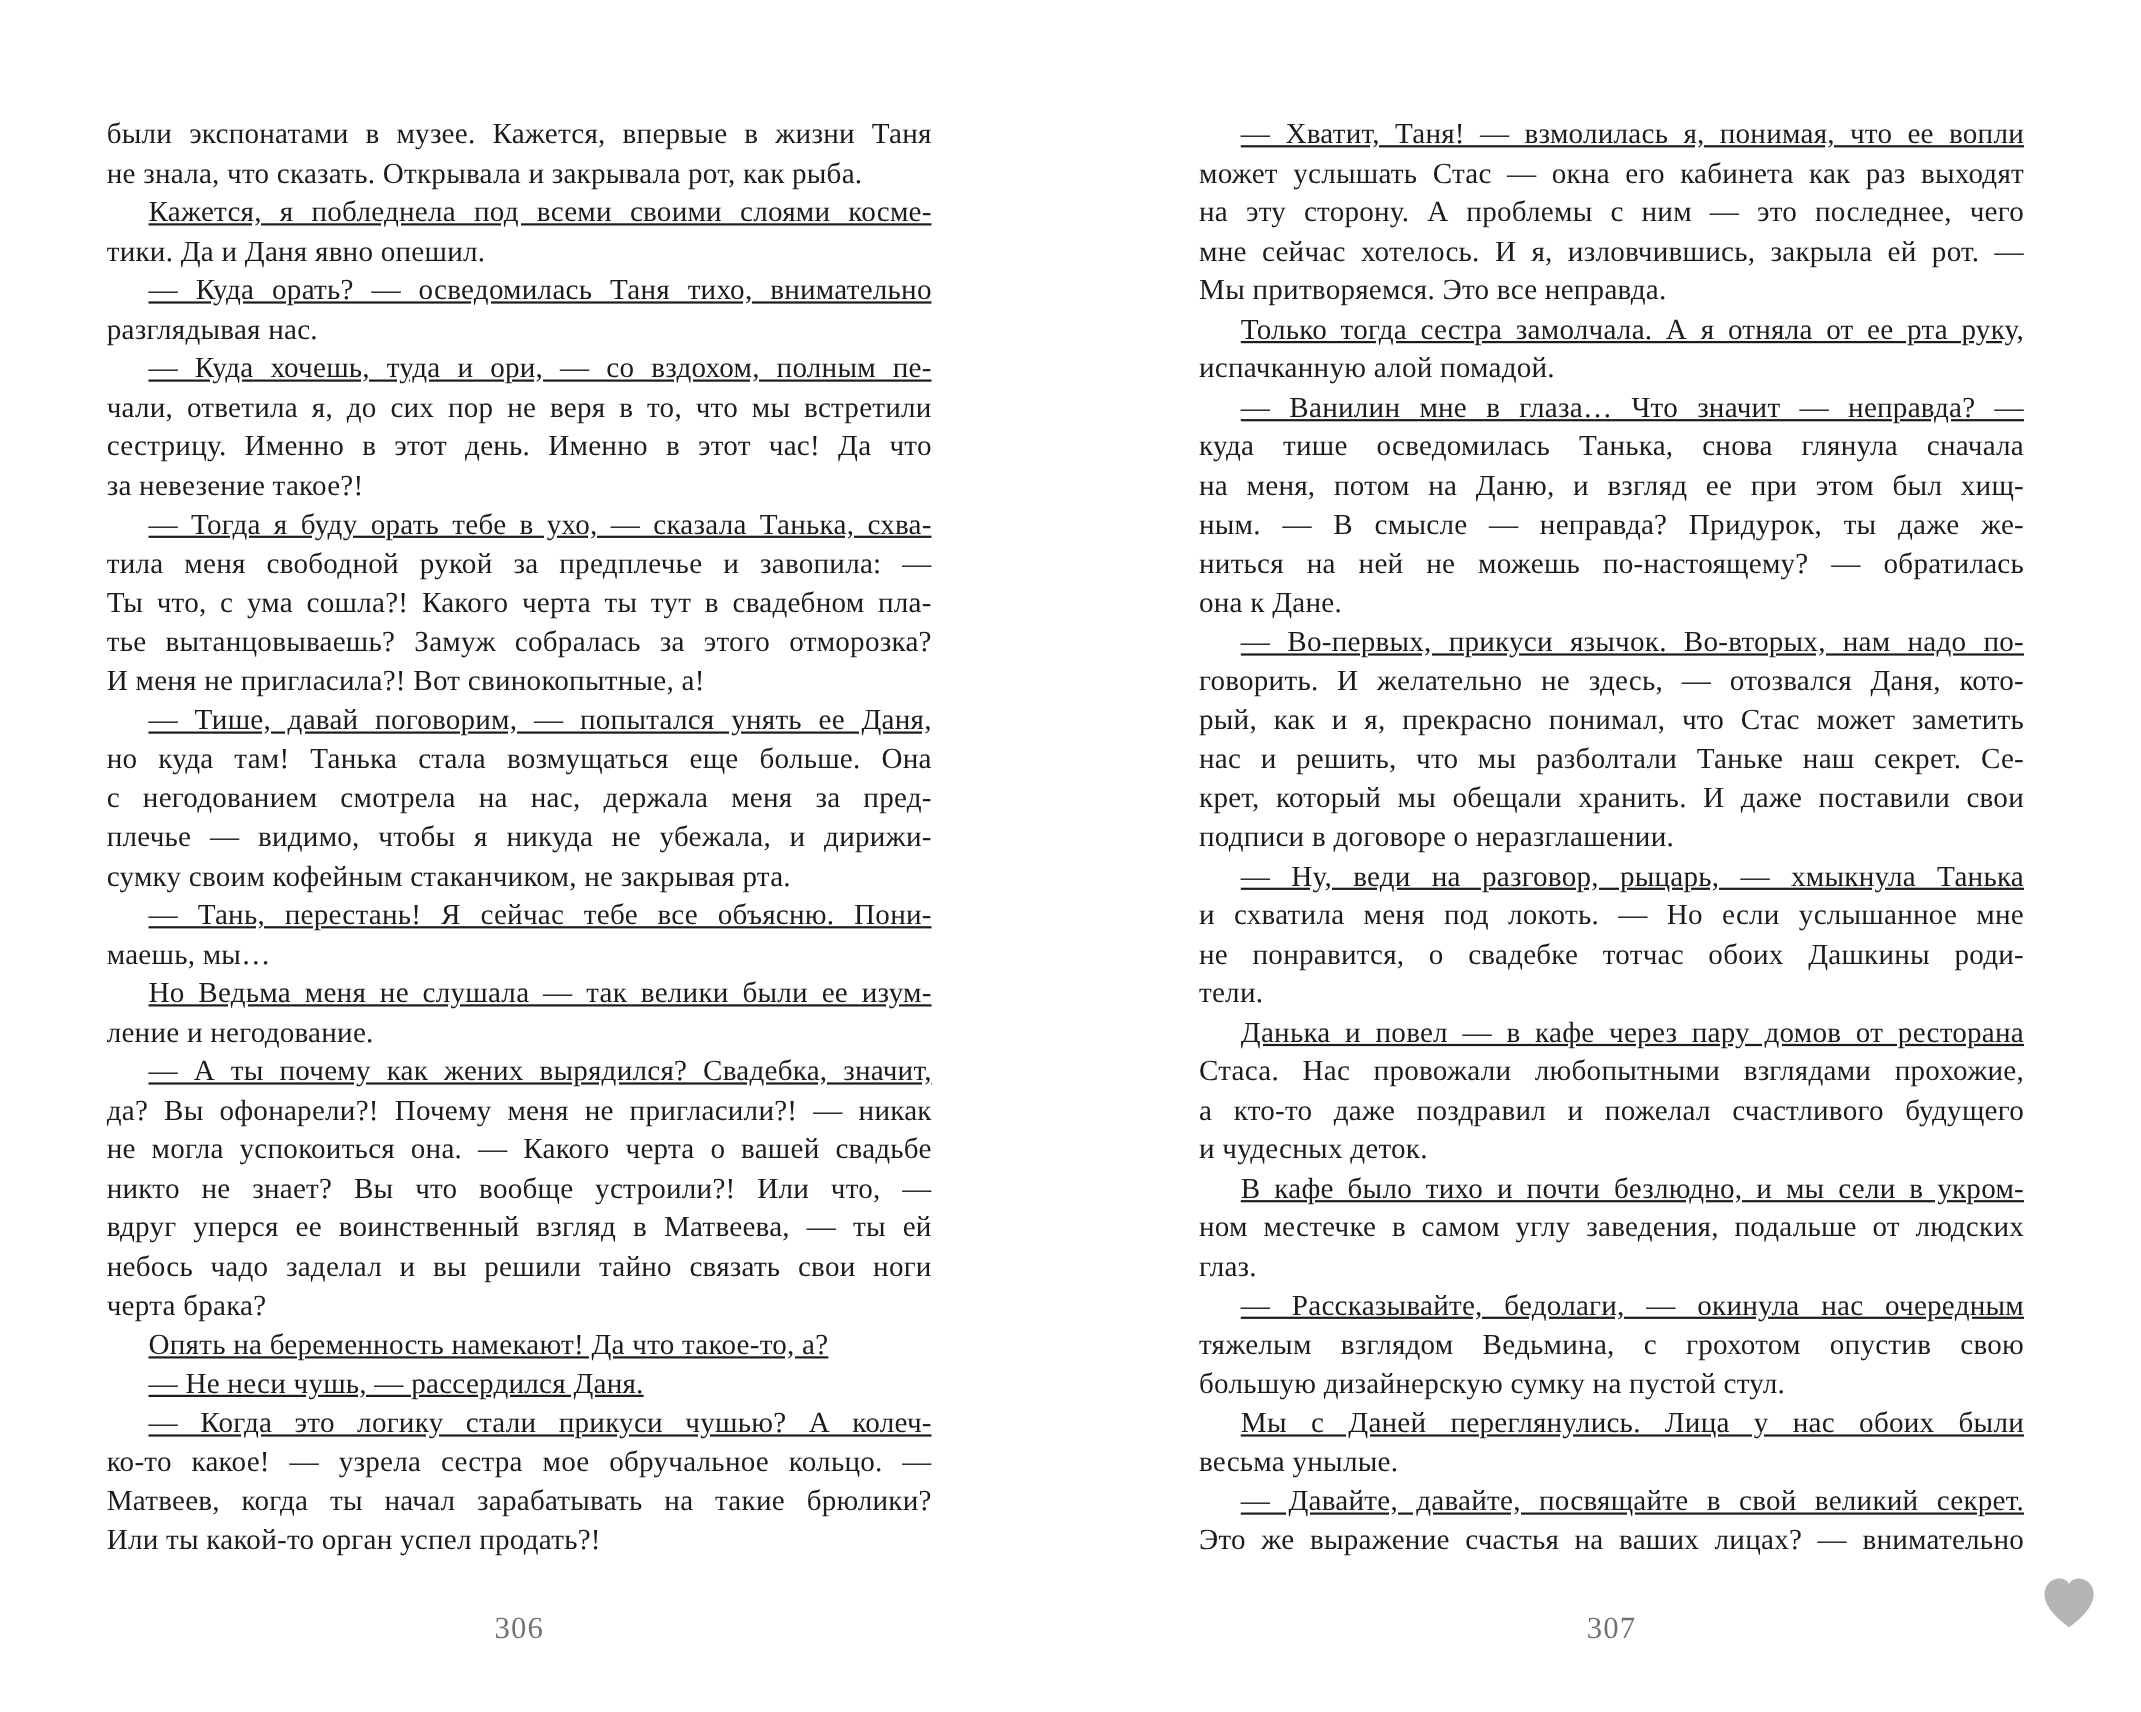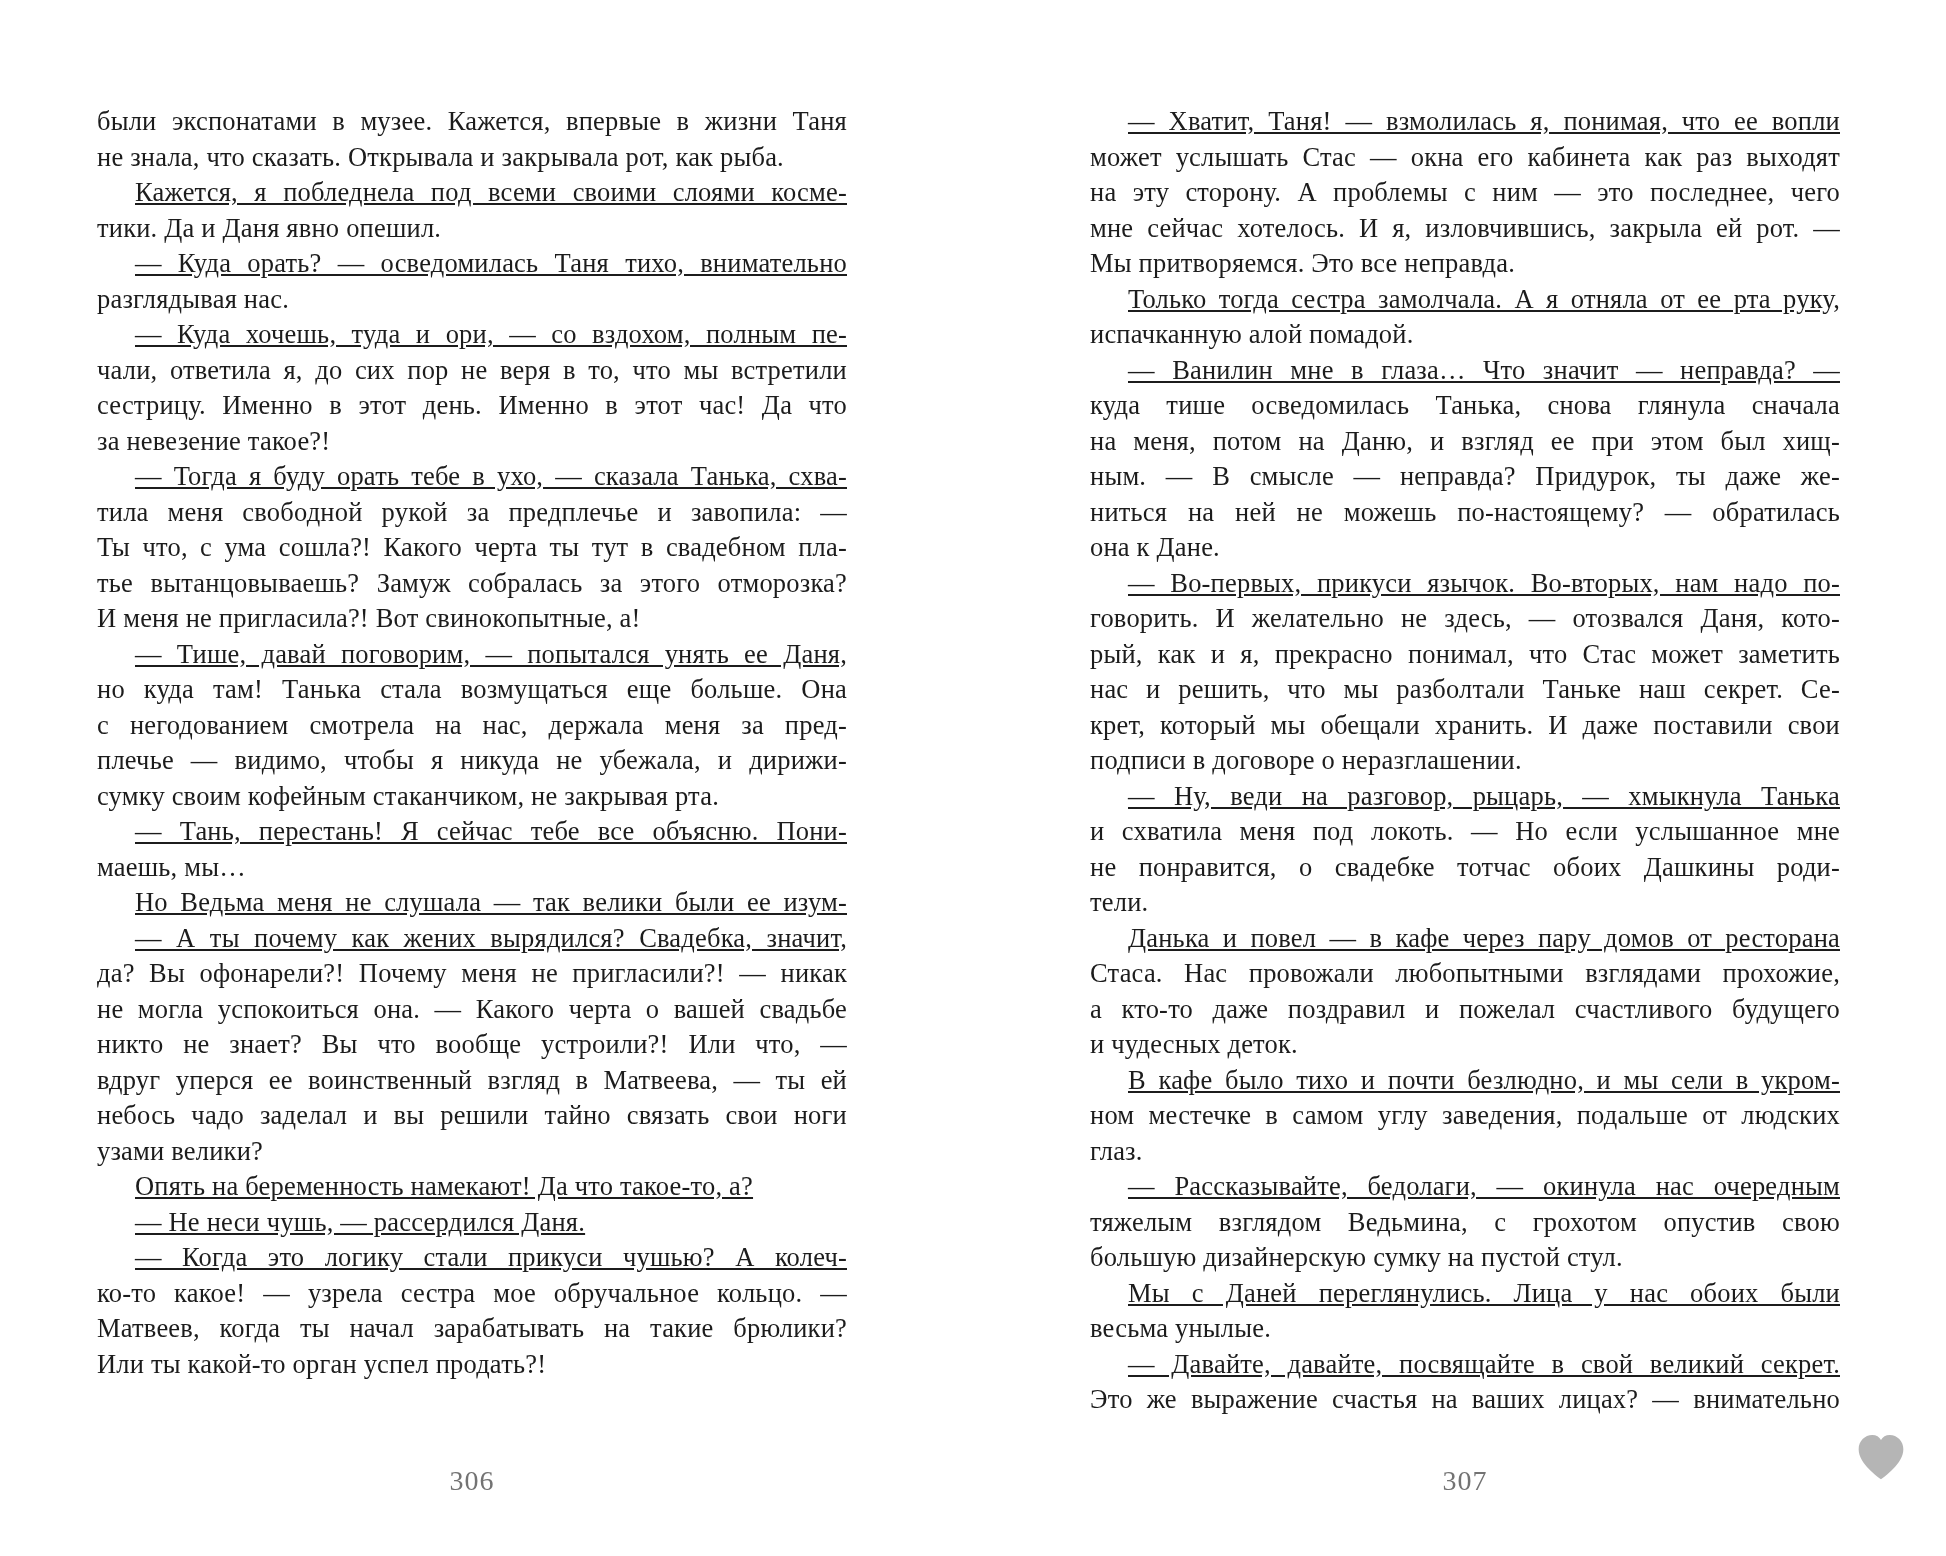--- a/index.html
+++ b/index.html
@@ -91,27 +91,28 @@
         <div class="line j">тье вытанцовываешь? Замуж собралась за этого отморозка?</div>
         <div class="line">И меня не пригласила?! Вот свинокопытные, а!</div>
         <div class="line j ind">— Тише, давай поговорим, — попытался унять ее Даня,</div>
         <div class="line j">но куда там! Танька стала возмущаться еще больше. Она</div>
         <div class="line j">с негодованием смотрела на нас, держала меня за пред-</div>
         <div class="line j">плечье — видимо, чтобы я никуда не убежала, и дирижи-</div>
         <div class="line">сумку своим кофейным стаканчиком, не закрывая рта.</div>
         <div class="line j ind">— Тань, перестань! Я сейчас тебе все объясню. Пони-</div>
         <div class="line">маешь, мы…</div>
         <div class="line j ind">Но Ведьма меня не слушала — так велики были ее изум-</div>
+        <div class="line">ление и негодование.</div>
         <div class="line j ind">— А ты почему как жених вырядился? Свадебка, значит,</div>
         <div class="line j">да? Вы офонарели?! Почему меня не пригласили?! — никак</div>
         <div class="line j">не могла успокоиться она. — Какого черта о вашей свадьбе</div>
         <div class="line j">никто не знает? Вы что вообще устроили?! Или что, —</div>
         <div class="line j">вдруг уперся ее воинственный взгляд в Матвеева, — ты ей</div>
         <div class="line j">небось чадо заделал и вы решили тайно связать свои ноги</div>
-        <div class="line">узами велики?</div>
+        <div class="line">черта брака?</div>
         <div class="line ind">Опять на беременность намекают! Да что такое-то, а?</div>
         <div class="line ind">— Не неси чушь, — рассердился Даня.</div>
         <div class="line j ind">— Когда это логику стали прикуси чушью? А колеч-</div>
         <div class="line j">ко-то какое! — узрела сестра мое обручальное кольцо. —</div>
         <div class="line j">Матвеев, когда ты начал зарабатывать на такие брюлики?</div>
         <div class="line">Или ты какой-то орган успел продать?!</div>
       </div>
     <div class="page-number">306</div>
   </section>
 

